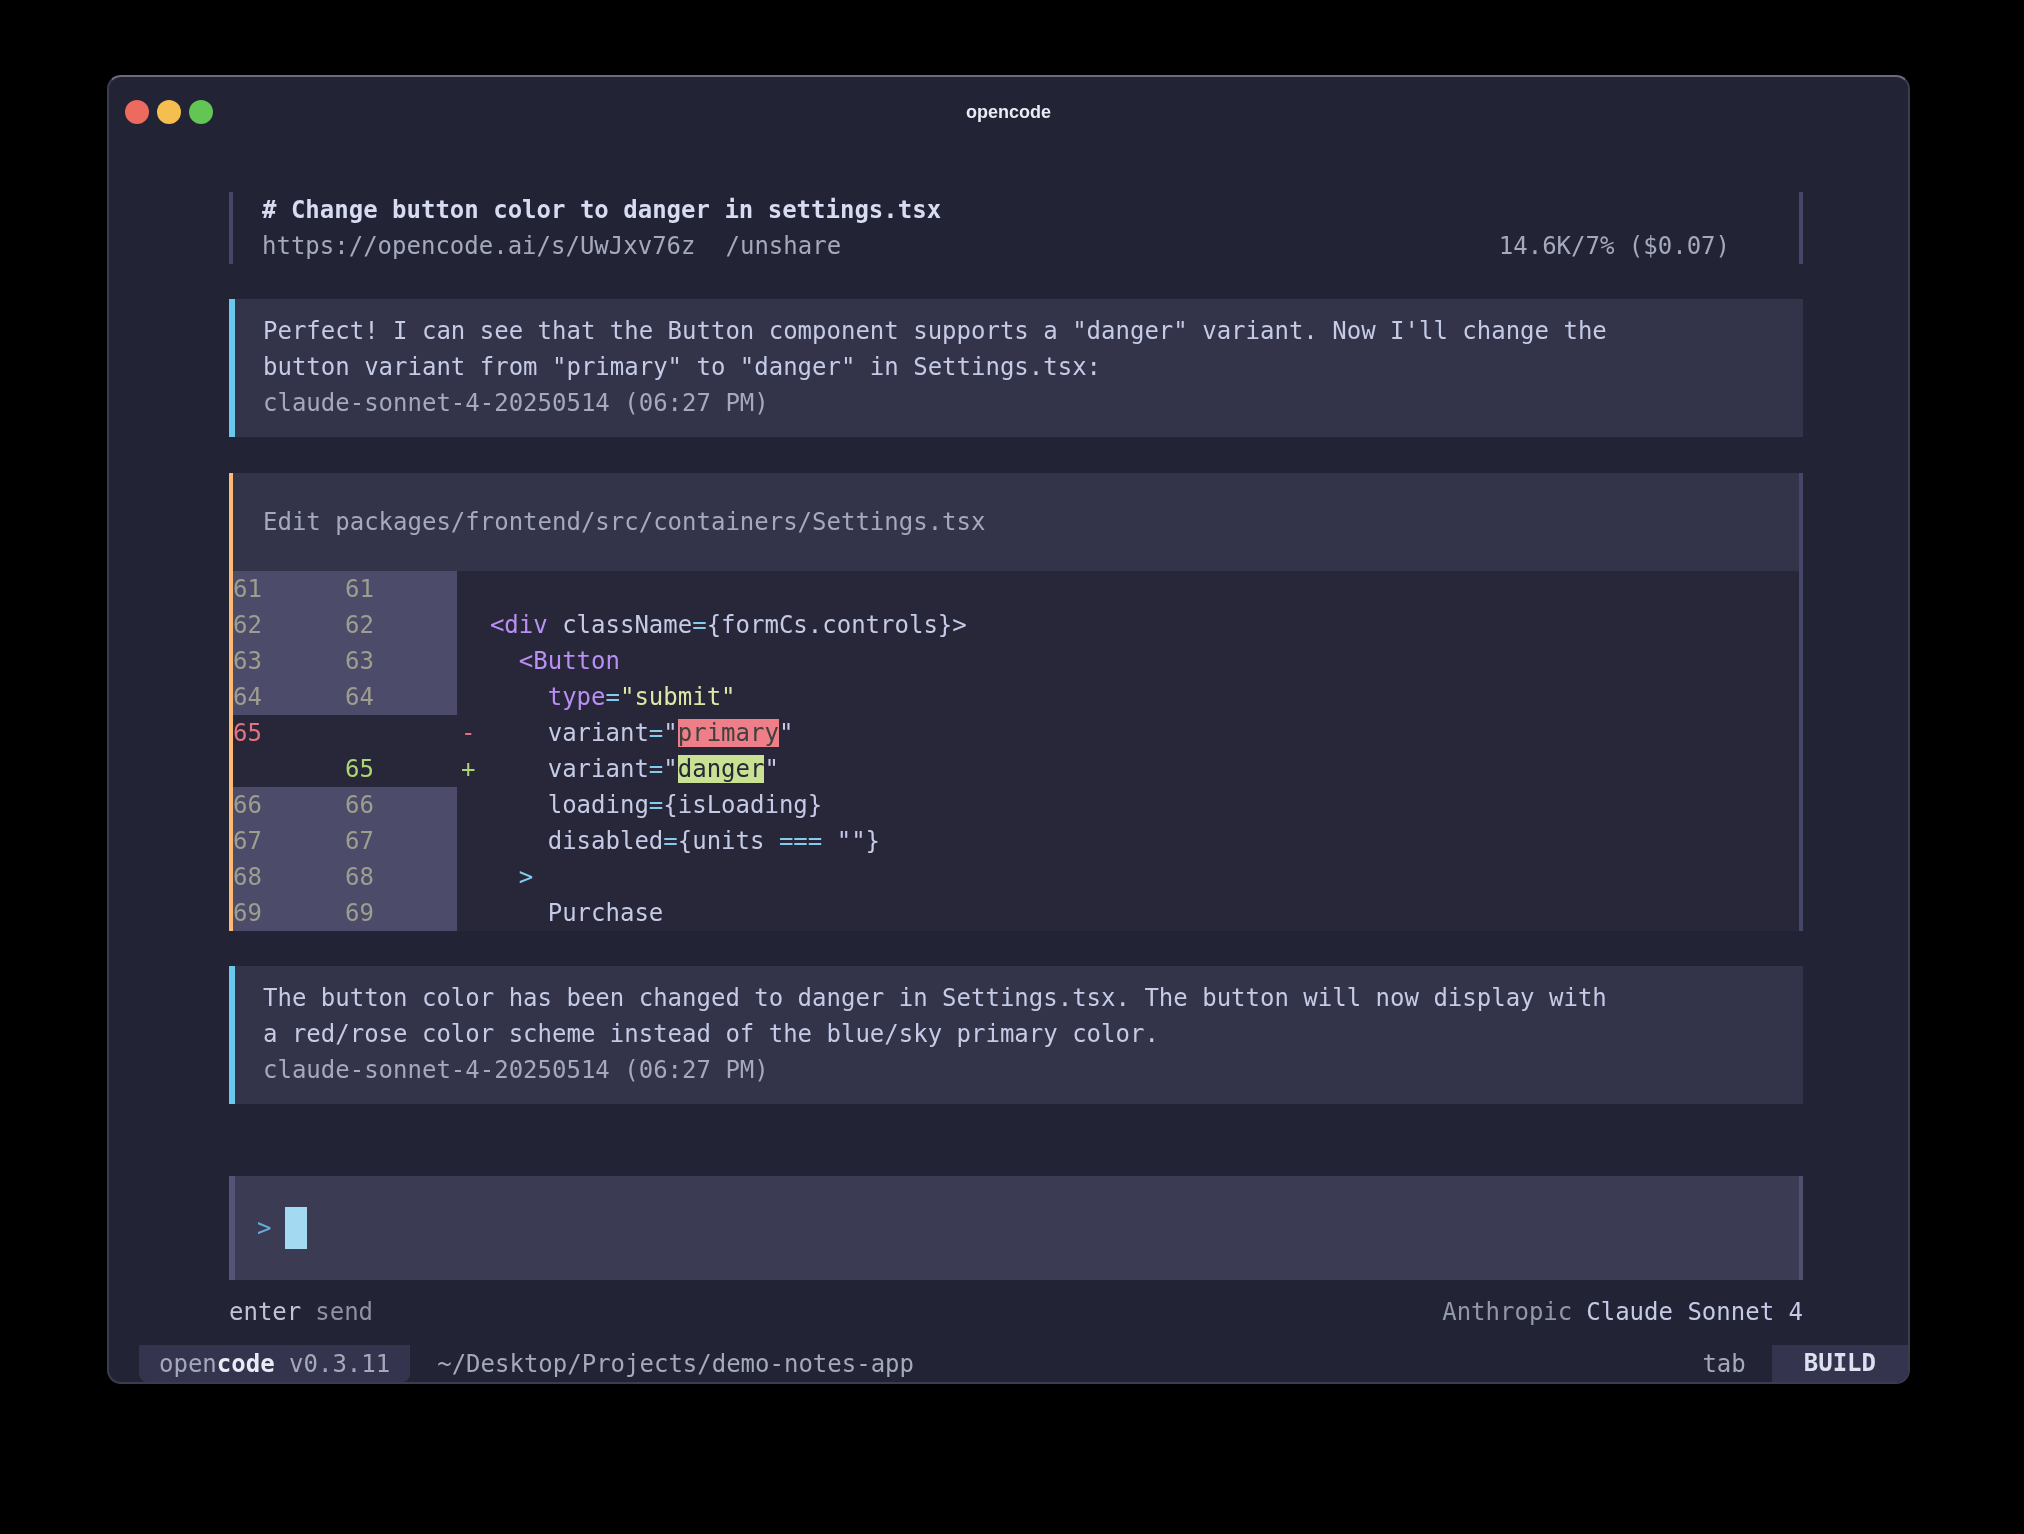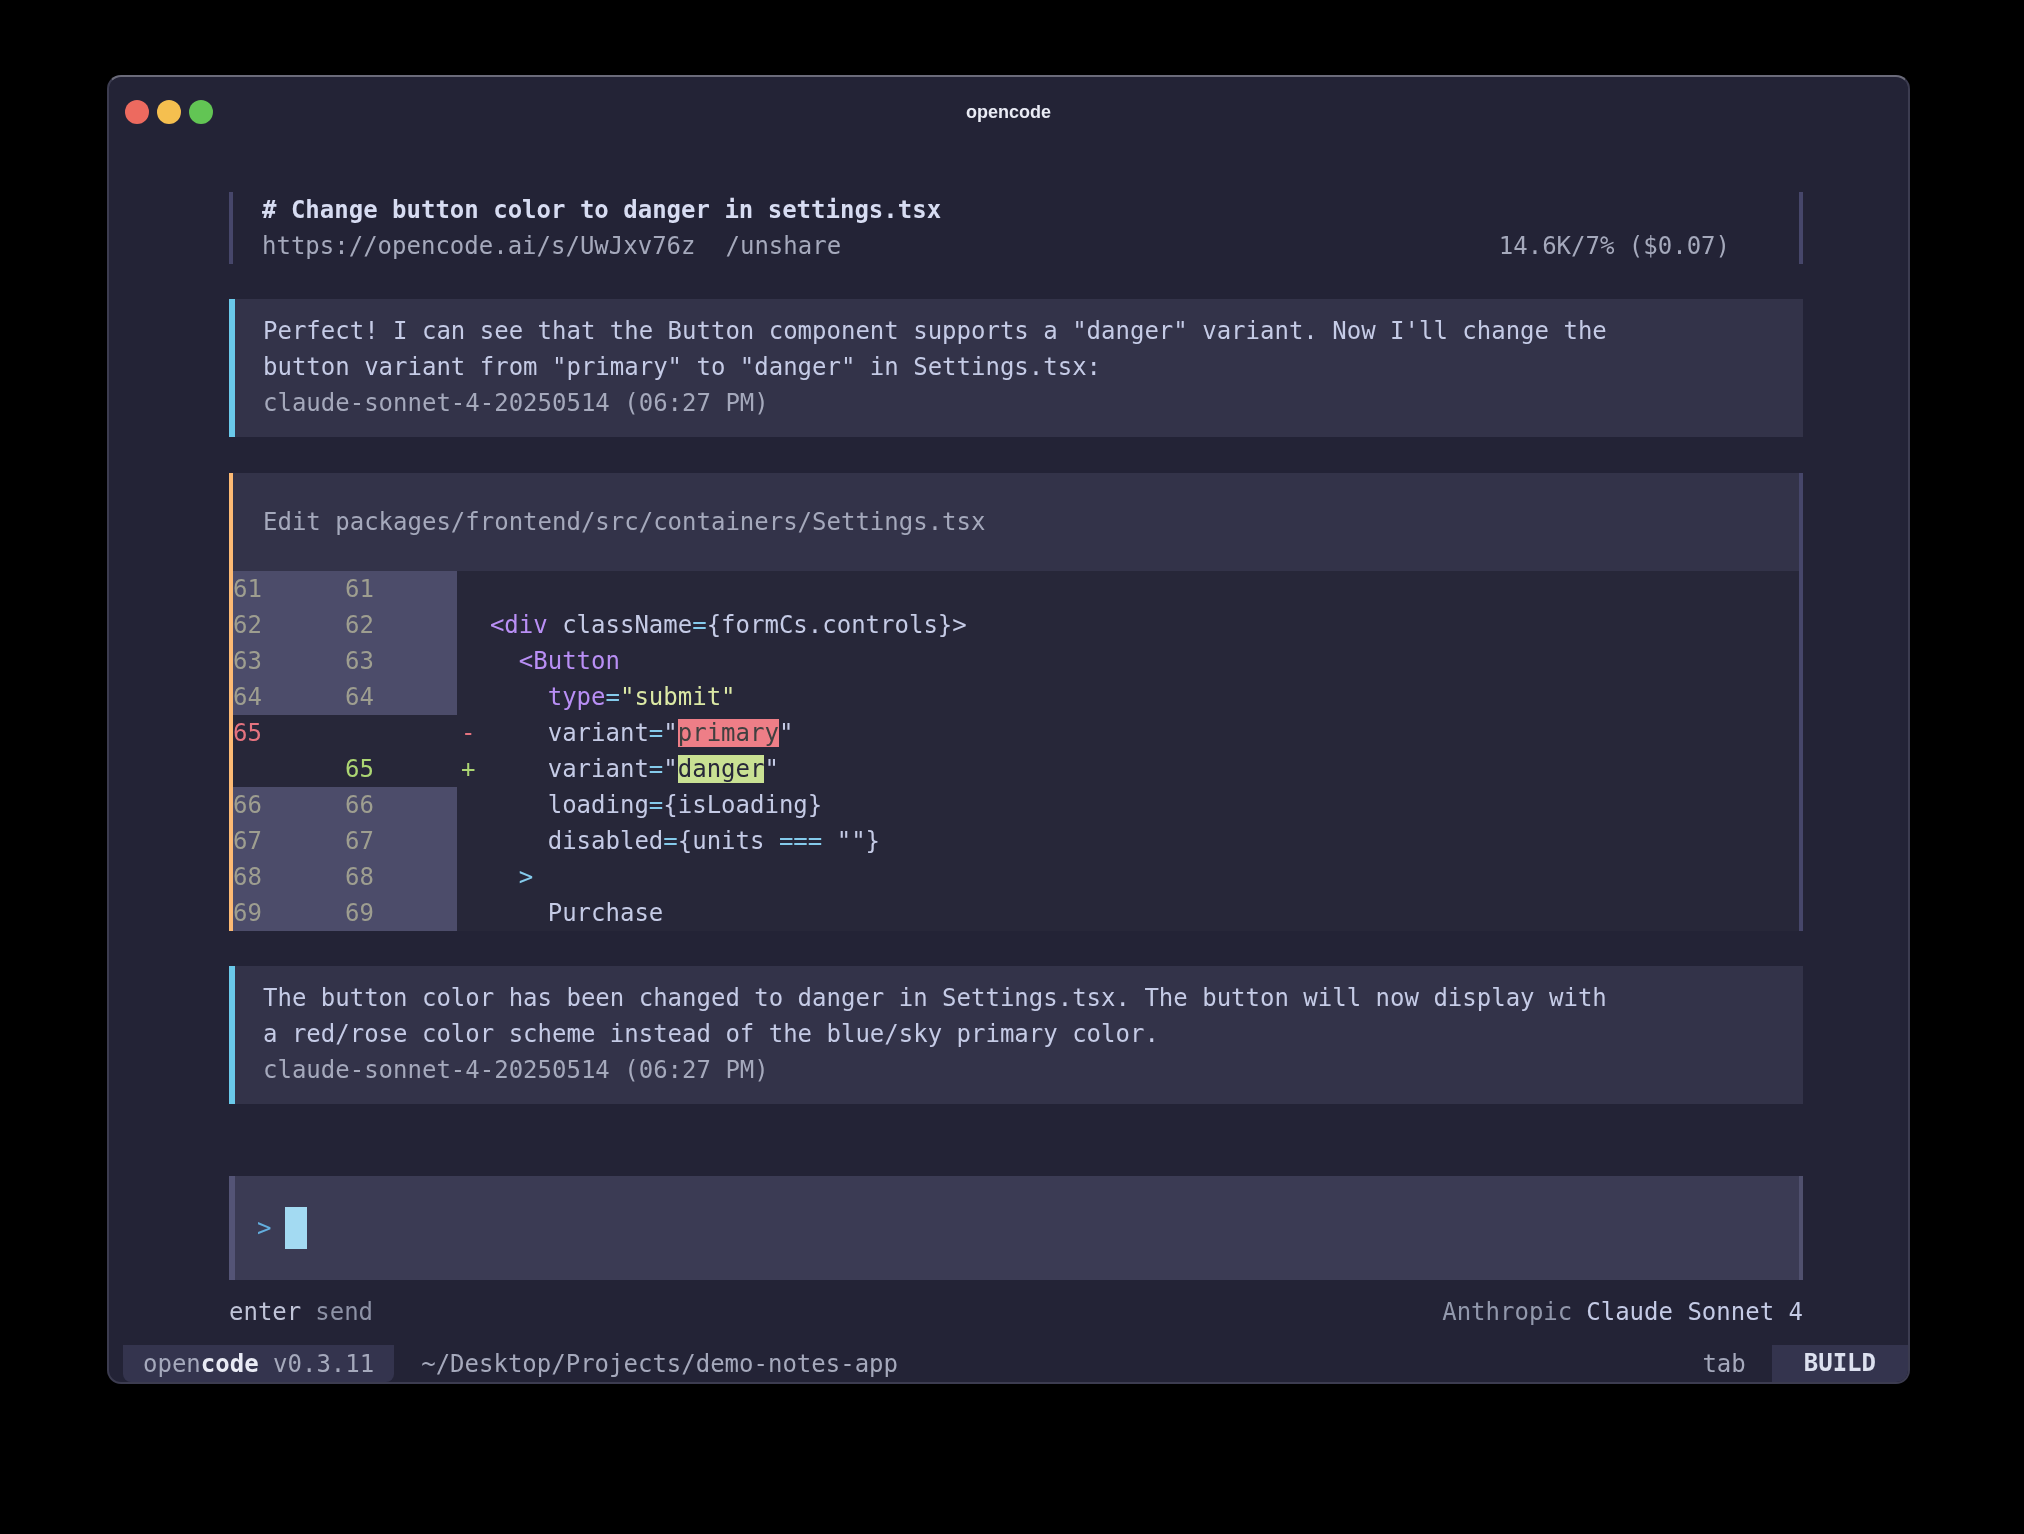--- a/index.html
+++ b/index.html
@@ -83,21 +83,21 @@
   }
   .prompt{color:#63aede}
   .cursor{width:22px;height:42px;background:var(--cursor-blue);margin-left:14px}
   .input-hints{display:flex;margin-top:14px;color:#8d92a6}
   .hint-key{color:#c0c4d8}
   .hint-label{margin-left:14px}
   .model{margin-left:auto;color:#9298ac}
   .model-name{color:#c5cbe6;margin-left:14px}
   
   .statusbar{
-    position:absolute;left:0;right:0;bottom:0;height:37px;
+    position:absolute;left:16px;right:0;bottom:0;height:37px;
     display:flex;align-items:stretch;color:#a5a9bc;
   }
   .sb-app{
     margin-left:14px;background:#34344e;border-radius:0 0 8px 8px;
     display:flex;align-items:center;padding:0 20px;white-space:pre;
   }
   .sb-app .app-code{font-weight:700;color:#e9ebf5}
   .sb-cwd{display:flex;align-items:center;margin-left:27px}
   .sb-tab{display:flex;align-items:center;margin-left:auto;margin-right:26px}
   .sb-mode{

